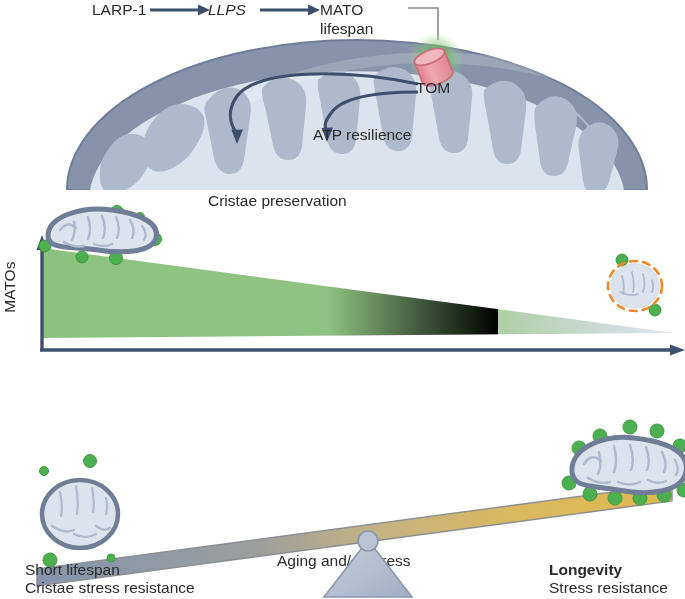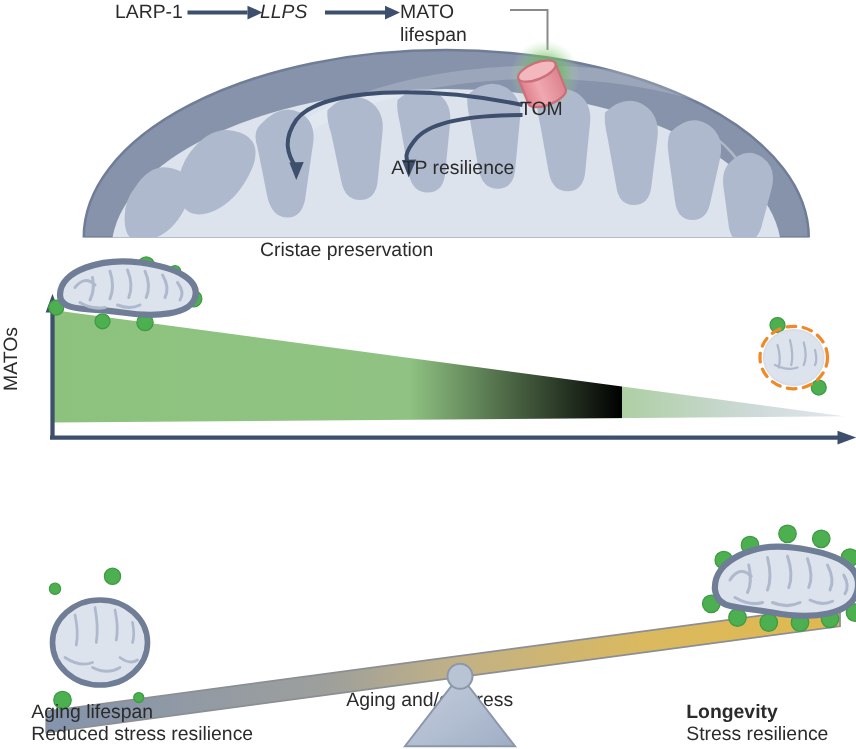--- a/index.html
+++ b/index.html
@@ -292,18 +292,18 @@
           <path d="M 650 62 q 6 12 2 20"></path>
           <path d="M 663 70 q 5 9 1 15"></path>
           <path d="M 576 88 q 12 7 22 4"></path>
           <path d="M 606 92 q 12 5 22 0"></path>
           <path d="M 636 90 q 10 5 18 1"></path>
         </g>
       </g>
     </svg>
   </div>
 
-  <div class="lbl lbl-16" id="label-short-lifespan">Aging lifespan</div>
-  <div class="lbl lbl-16" id="label-reduced-stress">Reduced stress resilience</div>
+  <div class="lbl lbl-16" id="label-short-lifespan">Short lifespan</div>
+  <div class="lbl lbl-16" id="label-reduced-stress">Cristae stress resistance</div>
   <div class="lbl lbl-16" id="label-longevity">Longevity</div>
-  <div class="lbl lbl-16" id="label-stress-res">Stress resilience</div>
+  <div class="lbl lbl-16" id="label-stress-res">Stress resistance</div>
 
 </div>
 
 </body></html>

